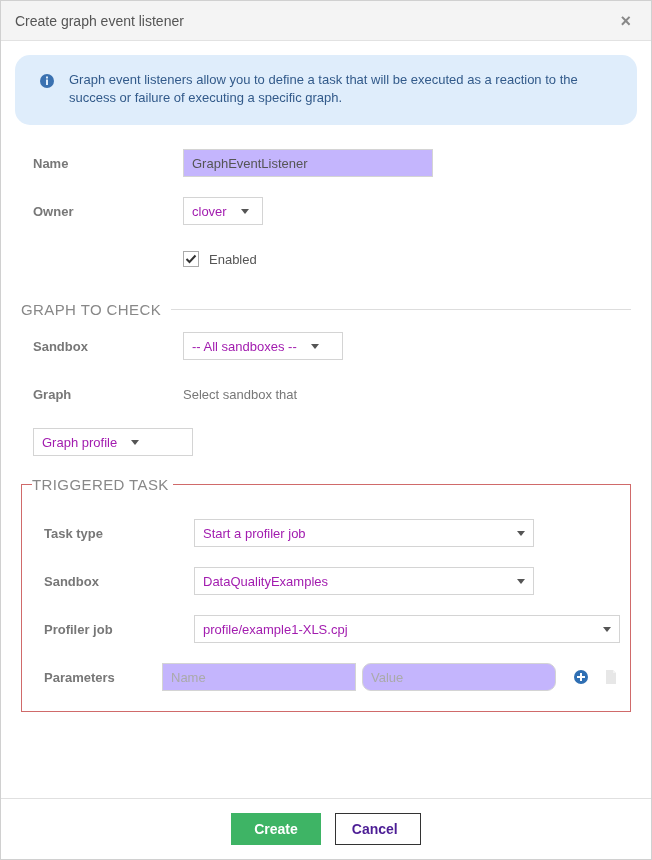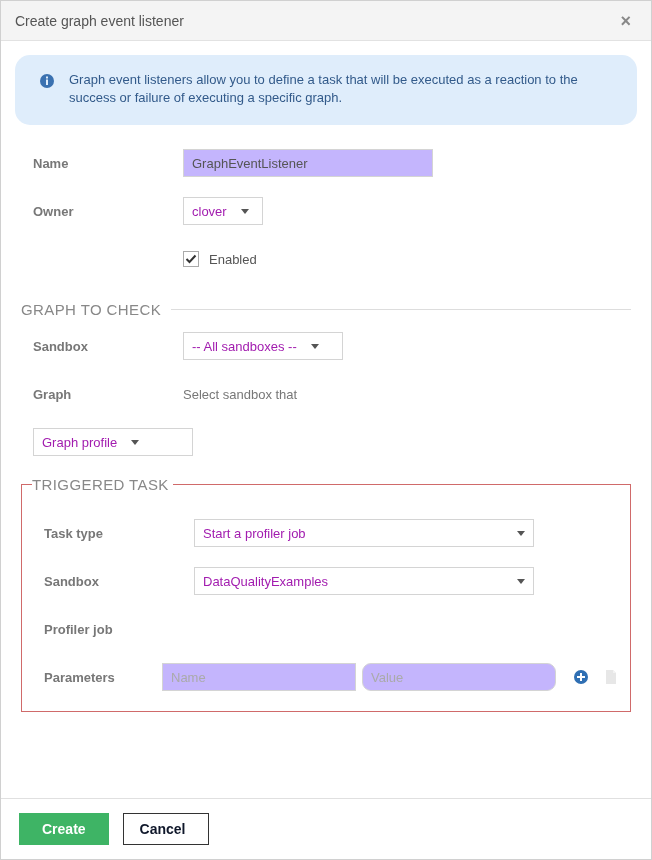--- a/index.html
+++ b/index.html
@@ -160,41 +160,41 @@
     margin-left: 6px;
     opacity: 0.35;
     display: inline-flex;
     align-items: center;
     justify-content: center;
   }
   .footer {
     border-top: 1px solid #e0e0e0;
     padding: 14px 18px;
     display: flex;
-    justify-content: flex-start;
+    justify-content: center;
     gap: 14px;
   }
   .btn {
     height: 32px;
     padding: 0 22px;
     font-size: 14px;
     font-weight: bold;
     border: 1px solid transparent;
     cursor: pointer;
     display: inline-flex;
     align-items: center;
     justify-content: center;
   }
   .btn-primary {
     background: #3eb465;
     color: #fff;
   }
   .btn-secondary {
     background: #fff;
-    color: #0f172a;
+    color: #4c1d95;
     border-color: #333;
     padding-left: 16px;
   }
   .static-text { color: #777; font-size: 13px; }
 </style>
 </head>
 <body>
 
 <div class="dialog">
 
@@ -298,20 +298,26 @@
           <div class="field" style="max-width:340px">
             <div class="select grow">
               <span class="sel-text">DataQualityExamples</span>
               <span class="caret"></span>
             </div>
           </div>
         </div>
 
         <div class="row">
           <div class="label">Profiler job</div>
+          <div class="field">
+            <div class="select grow">
+              <span class="sel-text">profile/example1-XLS.cpj</span>
+              <span class="caret"></span>
+            </div>
+          </div>
         </div>
 
         <div class="row">
           <div class="label">Parameters</div>
           <div class="field" style="gap:6px">
             <input class="text-input" style="flex: 1 1 0%; min-width: 0px;" placeholder="Name">
             <input class="text-input" style="flex: 1 1 0%; min-width: 0px; border-radius: 9px;" placeholder="Value">
             <span class="param-add">
               <svg width="16" height="16" viewBox="0 0 16 16">
                 <circle cx="8" cy="8" r="7" fill="#2f6fb3"></circle>

